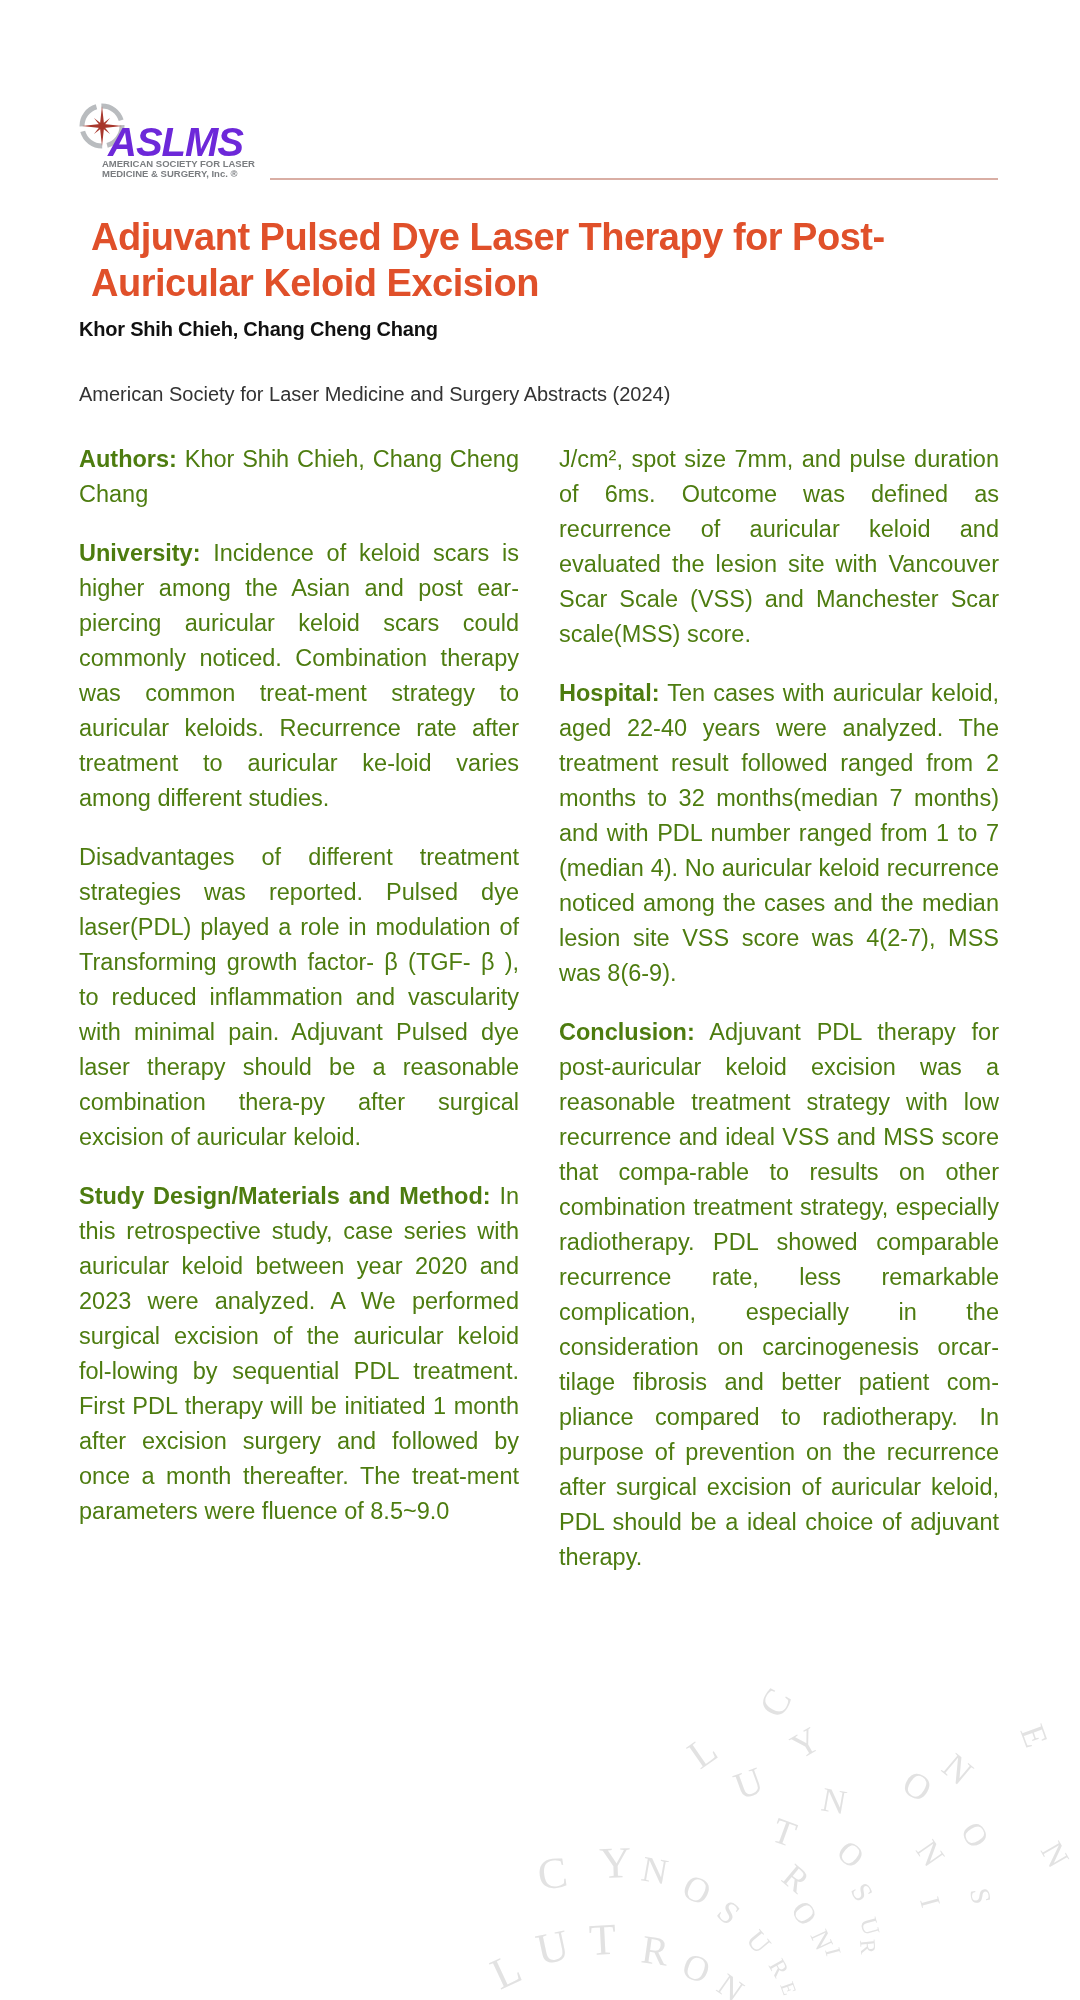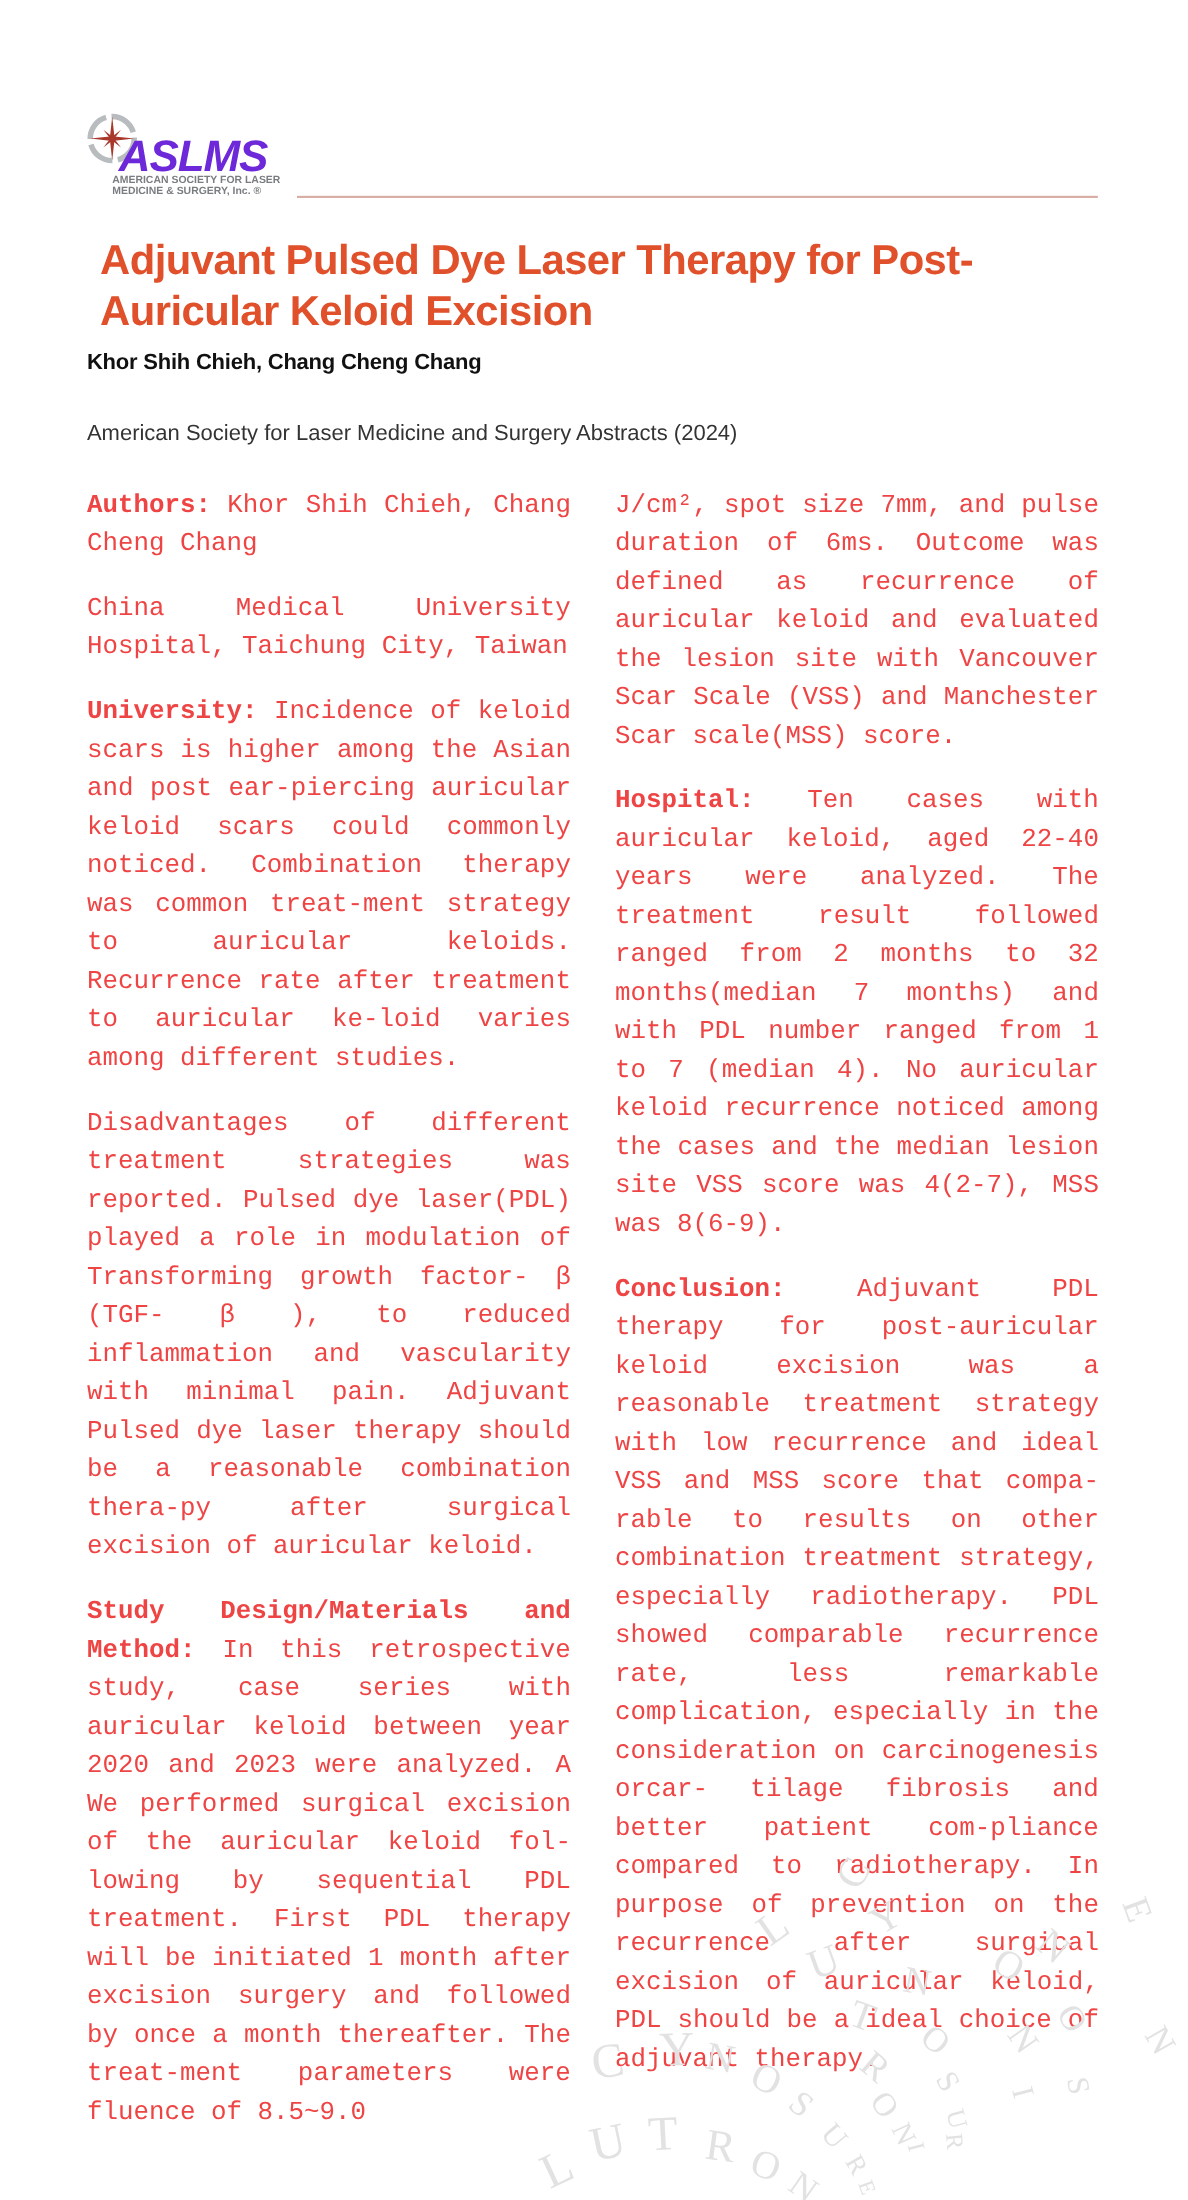--- a/index.html
+++ b/index.html
@@ -9,21 +9,21 @@
   .logo svg { position: absolute; left: 0; top: 0; }
   .logo-word { position: absolute; left: 30px; top: 20px; font-family: "Liberation Sans", sans-serif; font-weight: bold; font-style: italic; font-size: 40px; letter-spacing: -1px; color: #6d28d9; line-height: 1; }
   .logo-sub { position: absolute; left: 24px; top: 57px; font-family: "Liberation Sans", sans-serif; font-weight: bold; font-size: 9.5px; line-height: 10px; color: #7a7d80; letter-spacing: 0; white-space: nowrap; }
 
   .header-rule { position: absolute; left: 270px; top: 178px; width: 728px; height: 2px; background: #d9aea4; }
 
   .title { position: absolute; left: 79px; top: 202px; width: 900px; margin: 12px; font-family: "Liberation Sans", sans-serif; font-weight: bold; font-size: 38px; line-height: 46px; color: #e0502a; letter-spacing: -0.5px; }
   .byline { position: absolute; left: 79px; top: 318px; font-family: "Liberation Sans", sans-serif; font-weight: bold; font-size: 20px; color: #111; letter-spacing: -0.2px; }
   .source { position: absolute; left: 79px; top: 348px; font-family: "Liberation Sans", sans-serif; font-size: 20px; color: #333; margin-top: 35px; }
 
-  .col { position: absolute; top: 442px; width: 440px; font-family: Liberation Mono, monospace; font-size: 23.5px; line-height: 35px; color: #ef4444; letter-spacing: 0; }
+  .col { position: absolute; top: 442px; width: 440px; font-family: Liberation Sans, sans-serif; font-size: 23.5px; line-height: 35px; color: #4d7c0f; letter-spacing: 0; }
   .col-left { left: 79px; }
   .col-right { left: 559px; }
   .col p { margin: 0 0 24px 0; text-align: justify; text-align-last: left; hyphens: none; }
   .col b { font-weight: bold; }
 
   .watermark { position: absolute; left: 480px; top: 1650px; width: 600px; height: 350px; pointer-events: none; }
   .watermark text { font-family: "Liberation Serif", "DejaVu Serif", serif; fill: #e2e2e2; }
 </style>
 </head>
 <body>
@@ -42,21 +42,20 @@
   </div>
 </div>
 <div class="header-rule"></div>
 
 <h1 class="title">Adjuvant Pulsed Dye Laser Therapy for Post-Auricular Keloid Excision</h1>
 <div class="byline">Khor Shih Chieh, Chang Cheng Chang</div>
 <div class="source">American Society for Laser Medicine and Surgery Abstracts (2024)</div>
 
 <div class="col col-left">
   <p><b>Authors:</b><span> Khor Shih Chieh, Chang Cheng Chang</span></p>
-  <p>China Medical University Hospital, Taichung City, Taiwan</p>
   <p><b>University:</b><span> Incidence of keloid scars is higher among the Asian and post ear-piercing auricular keloid scars could commonly noticed. Combination therapy was common treat-ment strategy to auricular keloids. Recurrence rate after treatment to auricular ke-loid varies among different studies.</span></p>
   <p>Disadvantages of different treatment strategies was reported. Pulsed dye laser(PDL) played a role in modulation of Transforming growth factor- β (TGF- β ), to reduced inflammation and vascularity with minimal pain. Adjuvant Pulsed dye laser therapy should be a reasonable combination thera-py after surgical excision of auricular keloid.</p>
   <p><b>Study Design/Materials and Method:</b><span> In this retrospective study, case series with auricular keloid between year 2020 and 2023 were analyzed. A We performed surgical excision of the auricular keloid fol-lowing by sequential PDL treatment. First PDL therapy will be initiated 1 month after excision surgery and followed by once a month thereafter. The treat-ment parameters were fluence of 8.5~9.0</span></p>
 </div>
 
 <div class="col col-right">
   <p>J/cm², spot size 7mm, and pulse duration of 6ms. Outcome was defined as recurrence of auricular keloid and evaluated the lesion site with Vancouver Scar Scale (VSS) and Manchester Scar scale(MSS) score.</p>
   <p><b>Hospital:</b><span> Ten cases with auricular keloid, aged 22-40 years were analyzed. The treatment result followed ranged from 2 months to 32 months(median 7 months) and with PDL number ranged from 1 to 7 (median 4). No auricular keloid recurrence noticed among the cases and the median lesion site VSS score was 4(2-7), MSS was 8(6-9).</span></p>
   <p><b>Conclusion:</b><span> Adjuvant PDL therapy for post-auricular keloid excision was a reasonable treatment strategy with low recurrence and ideal VSS and MSS score that compa-rable to results on other combination treatment strategy, especially radiotherapy. PDL showed comparable recurrence rate, less remarkable complication, especially in the consideration on carcinogenesis orcar- tilage fibrosis and better patient com-pliance compared to radiotherapy. In purpose of prevention on the recurrence after surgical excision of auricular keloid, PDL should be a ideal choice of adjuvant therapy.</span></p>
 </div>

